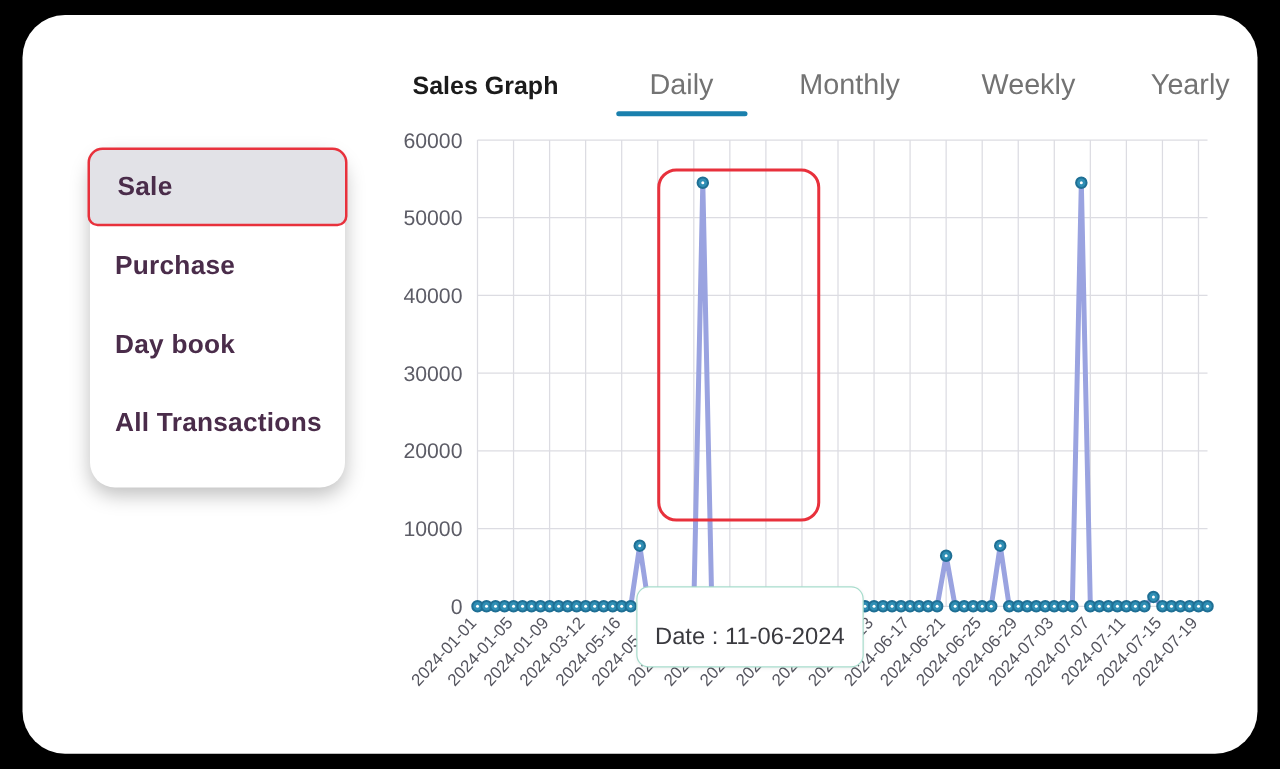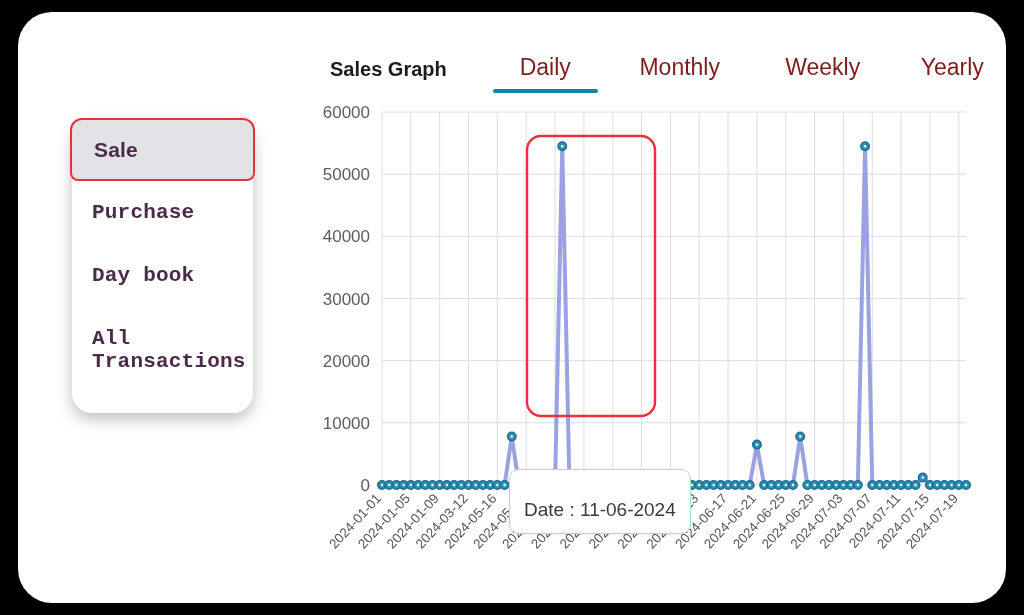--- a/index.html
+++ b/index.html
@@ -28,21 +28,21 @@
     width: 988px; height: 591px;
     background: #ffffff;
     border-radius: 34px;
     overflow: hidden;
   }
 
   
   #menu-panel {
     position: absolute;
     left: 54px; top: 108px;
-    width: 181px;
+    width: 204px;
     background: #ffffff;
     border-radius: 20px;
     box-shadow: 0 6px 16px rgba(0,0,0,0.26);
     padding-bottom: 20px;
     z-index: 30;
   }
   .menu-item {
     font-size: 21px;
     font-weight: bold;
     color: #4a2c4a;
@@ -51,41 +51,41 @@
     letter-spacing: .2px;
     cursor: pointer;
   }
   .menu-item.selected {
     background: #e2e2e7;
     border: 2px solid #e8313c;
     border-radius: 12px 12px 8px 8px;
     margin: -2px -2px 0 -2px;
     padding: 18px 0 18px 22px;
   }
-  .menu-item.gap { padding-top: 20px; padding-bottom: 20px; font-family: Liberation Mono, monospace; }
+  .menu-item.gap { padding-top: 20px; padding-bottom: 20px; }
 
   
   #chart-header {
     position: absolute;
     left: 312px; top: 42px;
     display: flex;
     align-items: flex-start;
     gap: 0;
     z-index: 5;
   }
   #graph-title {
     font-size: 20px;
     font-weight: bold;
     color: #1b1b1b;
     white-space: nowrap;
     padding-top: 4px;
   }
   .tab {
     font-size: 23px;
-    color: #7f1d1d;
+    color: #737373;
     white-space: nowrap;
     cursor: pointer;
     text-align: center;
     padding-bottom: 12px;
     position: relative;
   }
   .tab.active::after {
     content: "";
     position: absolute;
     left: 0; right: 0; bottom: 0;

